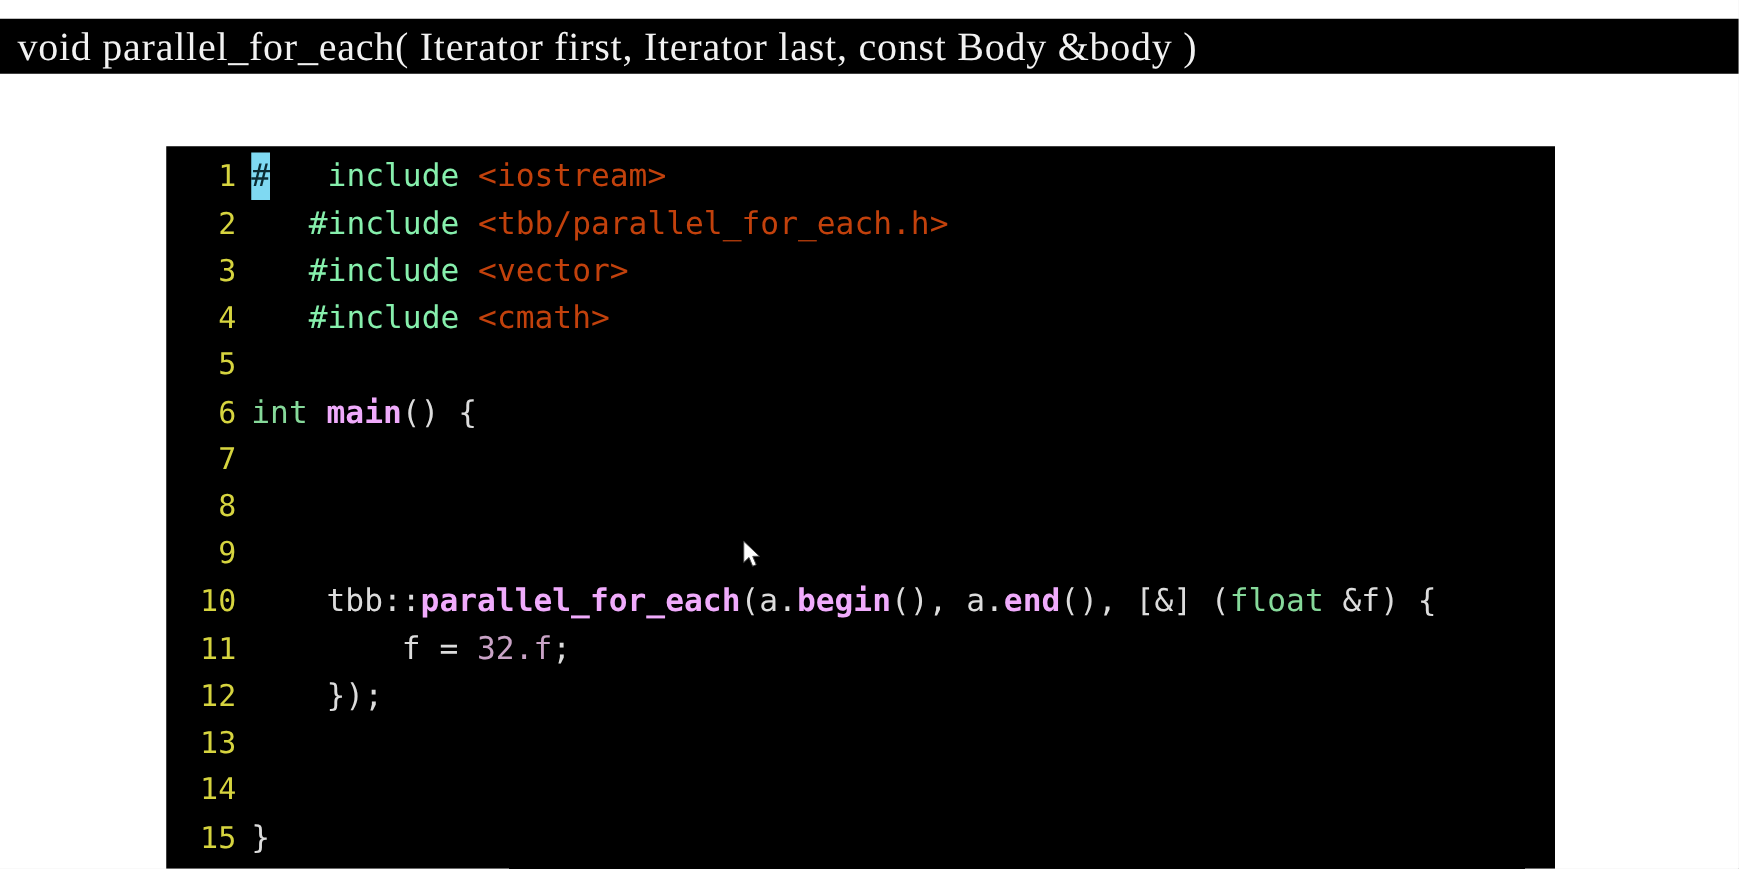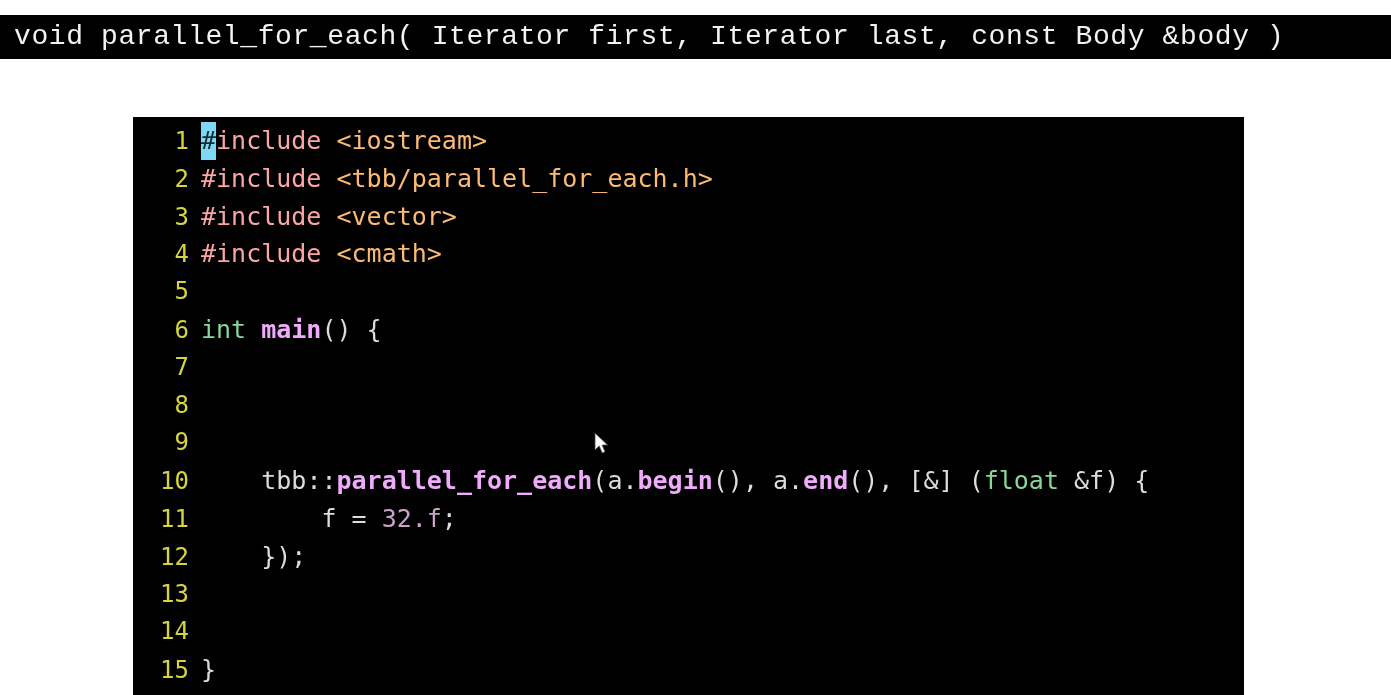--- a/index.html
+++ b/index.html
@@ -31,22 +31,22 @@
     height: 44px;
     background: #000000;
     display: flex;
     align-items: center;
     box-sizing: border-box;
     padding-left: 14px;
     overflow: hidden;
   }
   #signature-text {
     color: #f2f2f2;
-    font-family: Liberation Mono, monospace;
-    font-size: 28px;
+    font-family: Liberation Serif, serif;
+    font-size: 32px;
     line-height: 34px;
     letter-spacing: 0.6px;
     white-space: pre;
   }
 
   
   #code-block {
     position: absolute;
     left: 133px;
     top: 117px;
@@ -75,22 +75,22 @@
     color: #d6d43f;
     font-size: 24px;
     user-select: none;
   }
   .code-text {
     white-space: pre;
     color: #d8d8d8;
   }
 
   
-  .t-pre      { color: #fca5a5; }            
-  .t-header   { color: #fdba74; }            
+  .t-pre      { color: #86efac; margin-left: 46px; }            
+  .t-header   { color: #c2410c; }            
   .t-type     { color: #86d99a; text-align: right; }            
   .t-fn       { color: #f0abfc; font-weight: bold; }  
   .t-var      { color: #25e0cf; font-weight: bold; }  
   .t-num      { color: #c9a3c6; }            
   .t-ns       { color: #c9a3c6; }            
   .t-plain    { color: #dcdcdc; }
   .t-kw       { color: #d6d43f; }            
   .t-punct    { color: #dcdcdc; }
 
   .cursor-cell {

